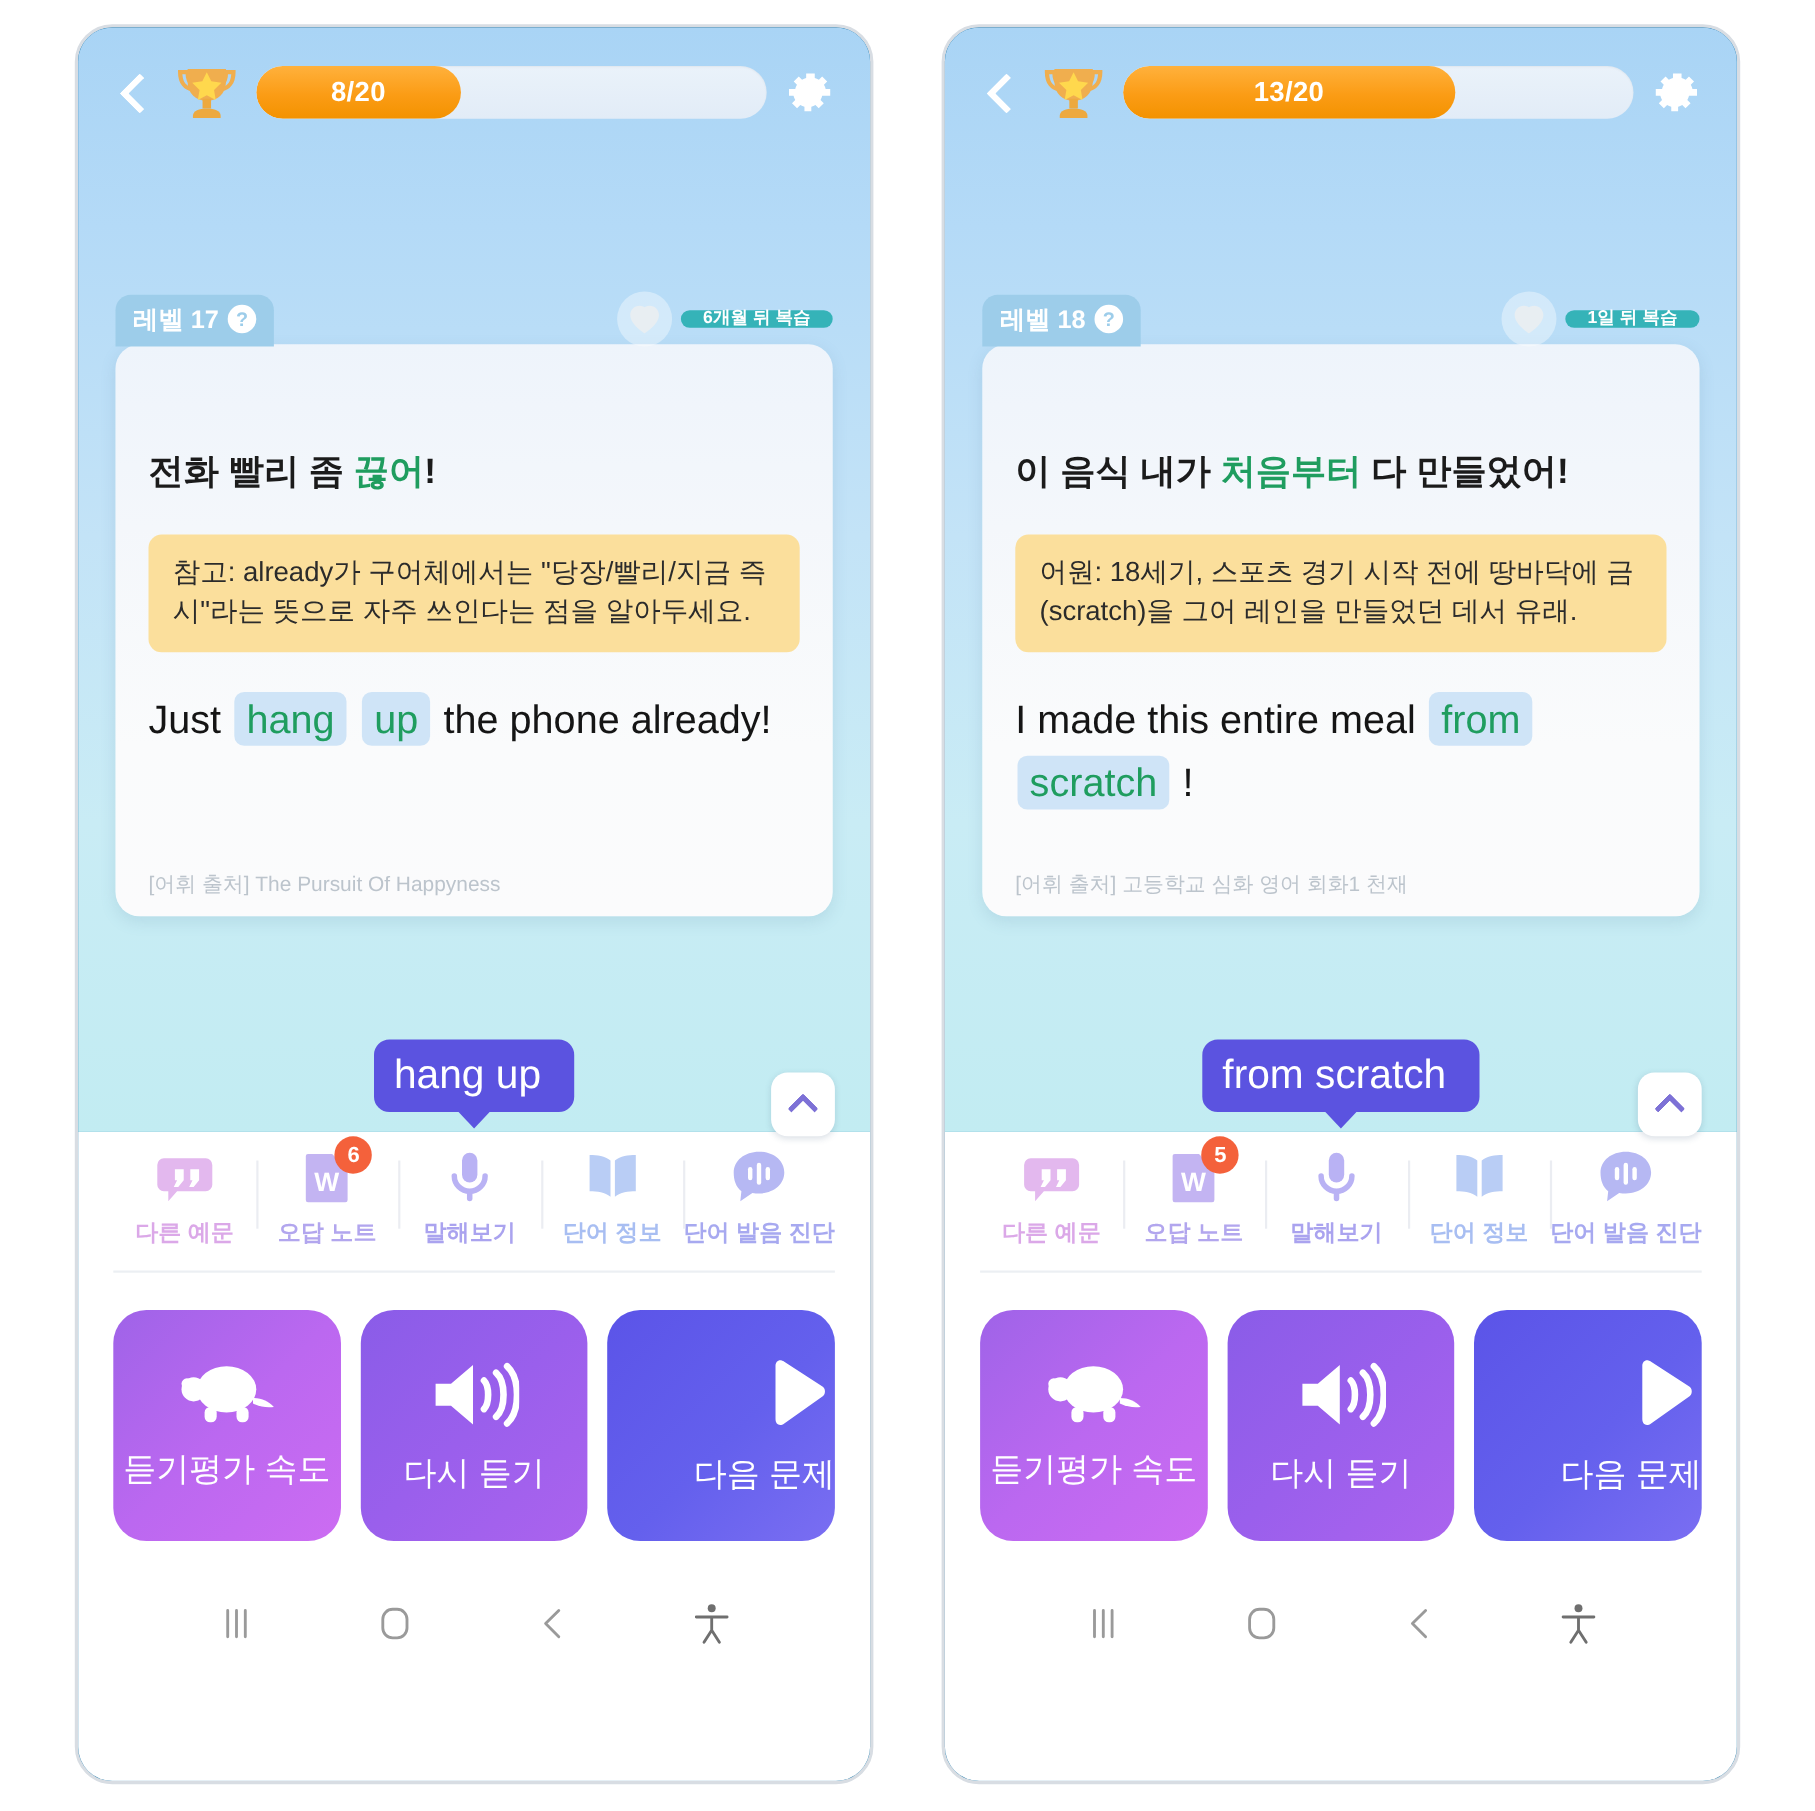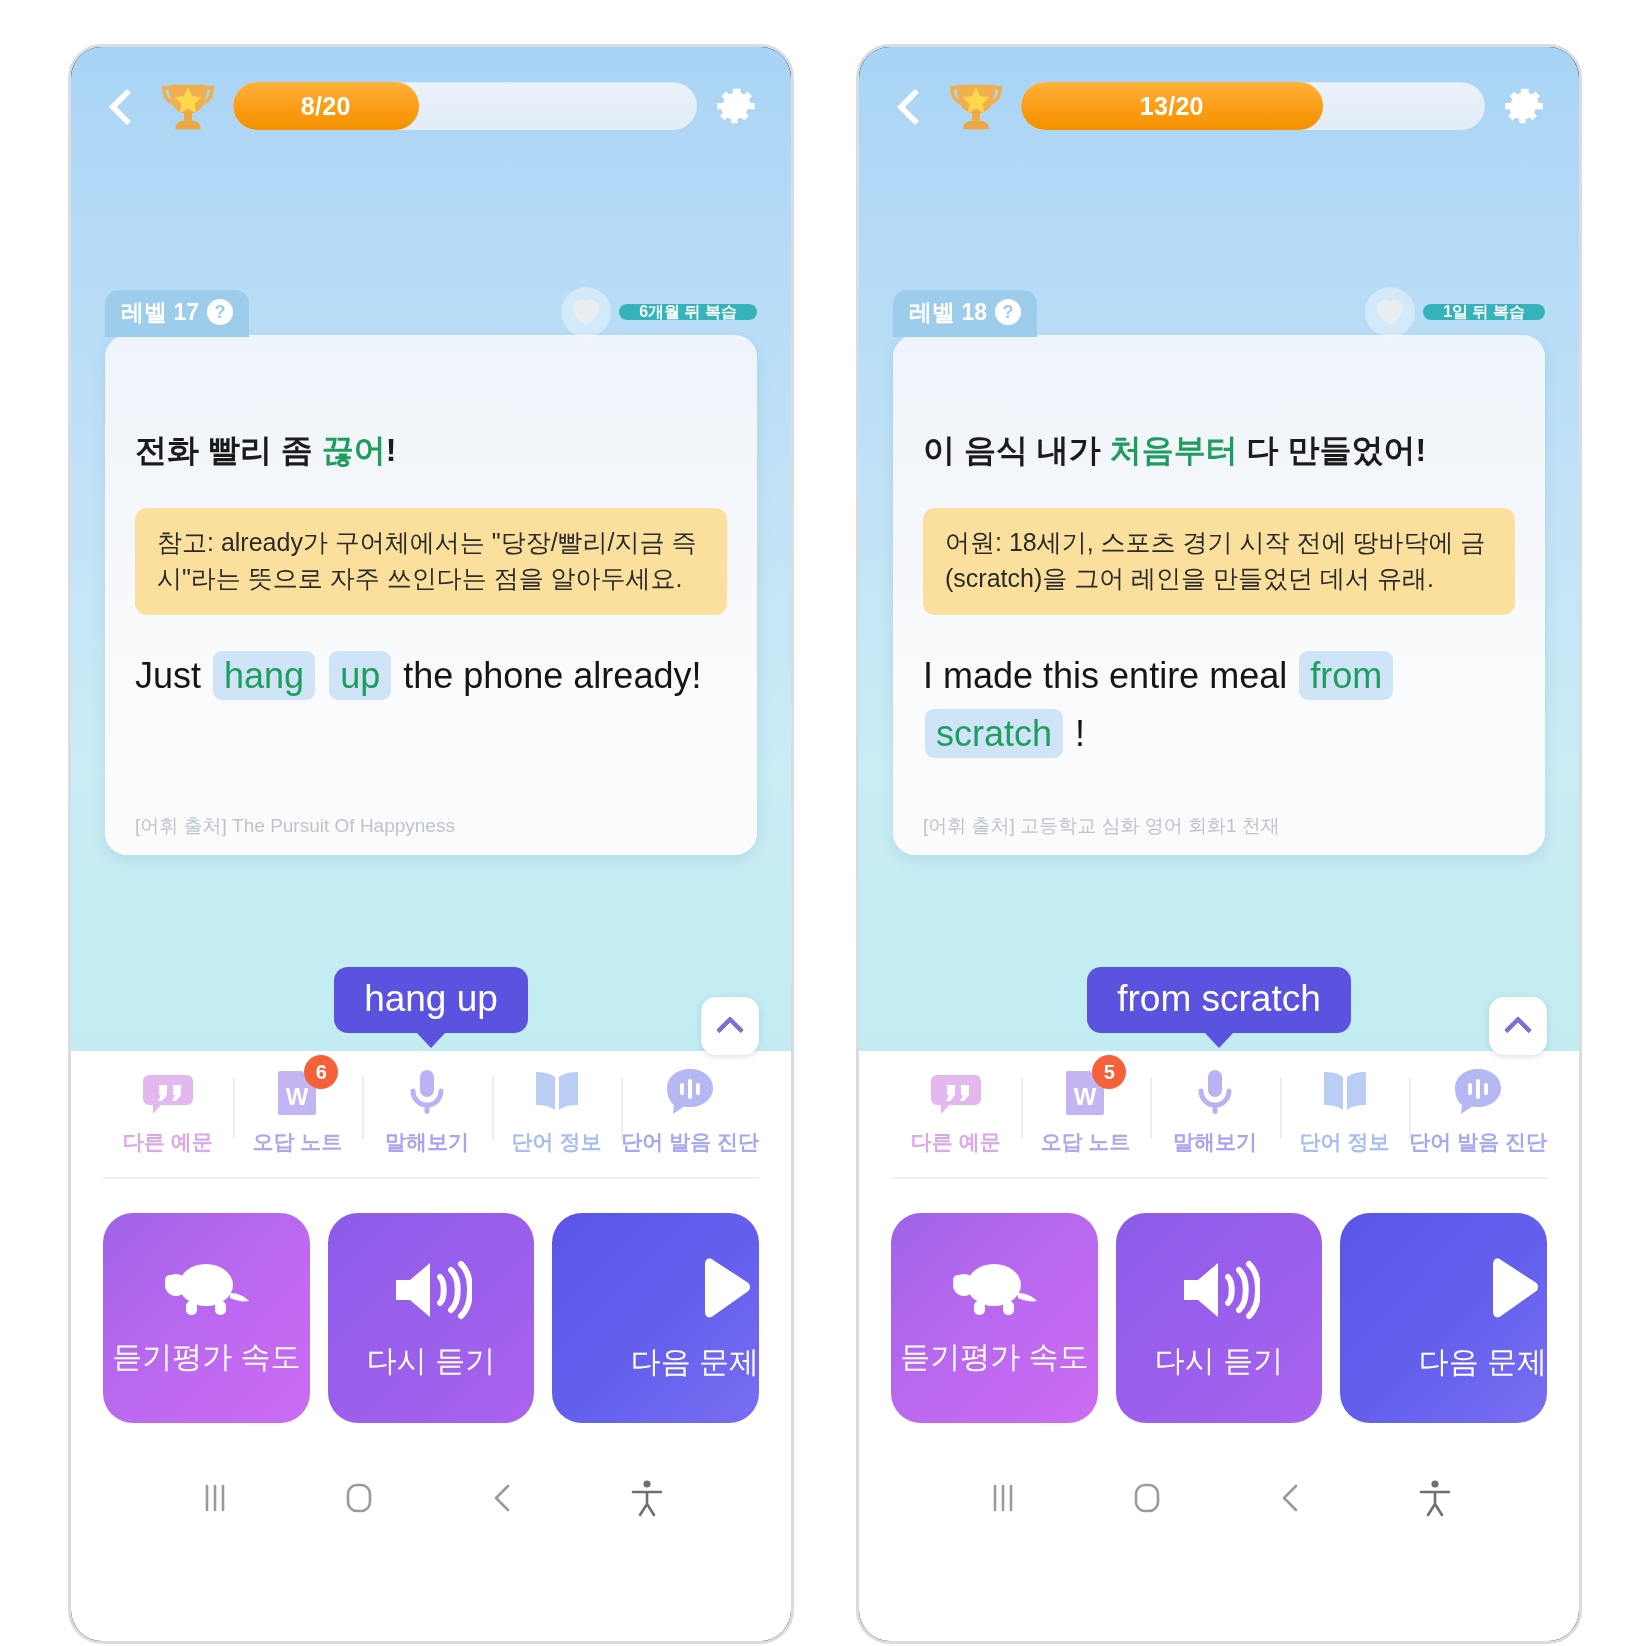--- a/index.html
+++ b/index.html
@@ -18,26 +18,25 @@
     padding-top: 22px;
     background: #ffffff;
   }
 
   
   .phone {
     width: 726px;
     height: 1600px;
     border: 3px solid #d8dde3;
     border-radius: 34px;
-    background: #000000;
+    background: #0369a1;
     overflow: hidden;
     position: relative;
     display: flex;
     flex-direction: column;
-    margin-top: 22px;
   }
 
   
   .screen-top {
     position: relative;
     height: 1004px;
     background: linear-gradient(180deg, #a9d4f5 0%, #b4daf7 18%, #c3e3f7 46%, #c9ecf5 72%, #c2ecf2 100%);
     flex: none;
   }
 
@@ -205,21 +204,21 @@
     display: flex;
     justify-content: center;
     z-index: 4;
   }
   .bubble {
     position: relative;
     background: #5b53e0;
     color: #ffffff;
     font-size: 37px;
     border-radius: 14px;
-    padding: 13px 30px 16px 30px;
+    padding: 13px 30px 16px 18px;
     line-height: 1;
     cursor: pointer;
   }
   .bubble::after {
     content: "";
     position: absolute;
     bottom: -15px;
     left: 50%;
     margin-left: -15px;
     width: 0; height: 0;

